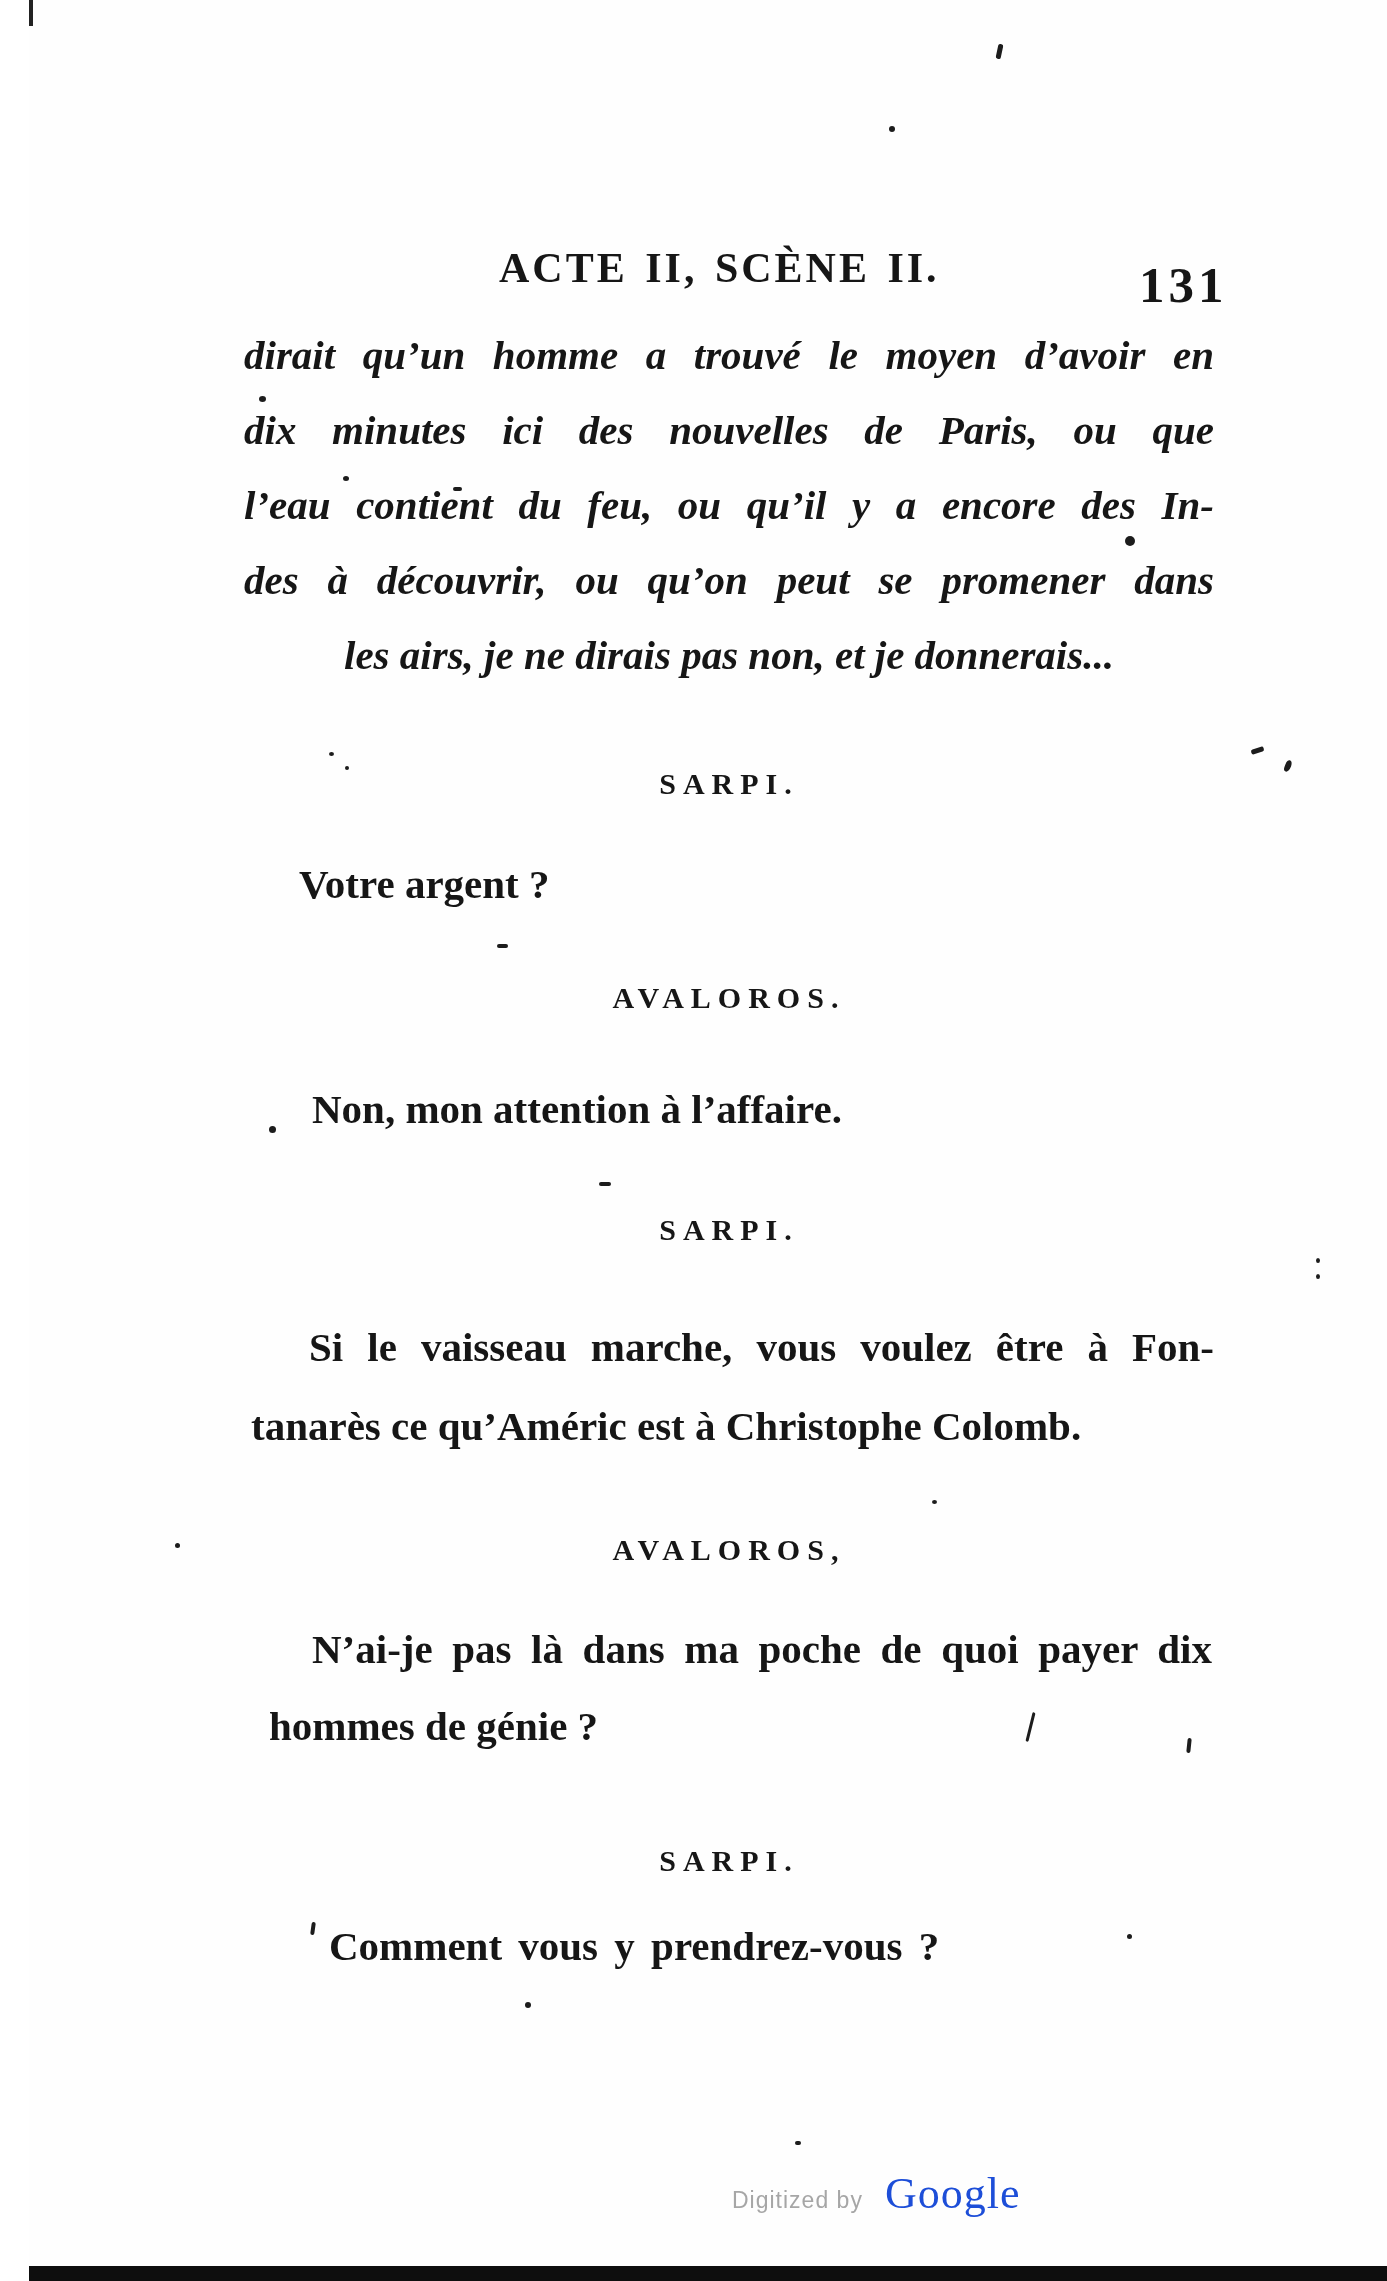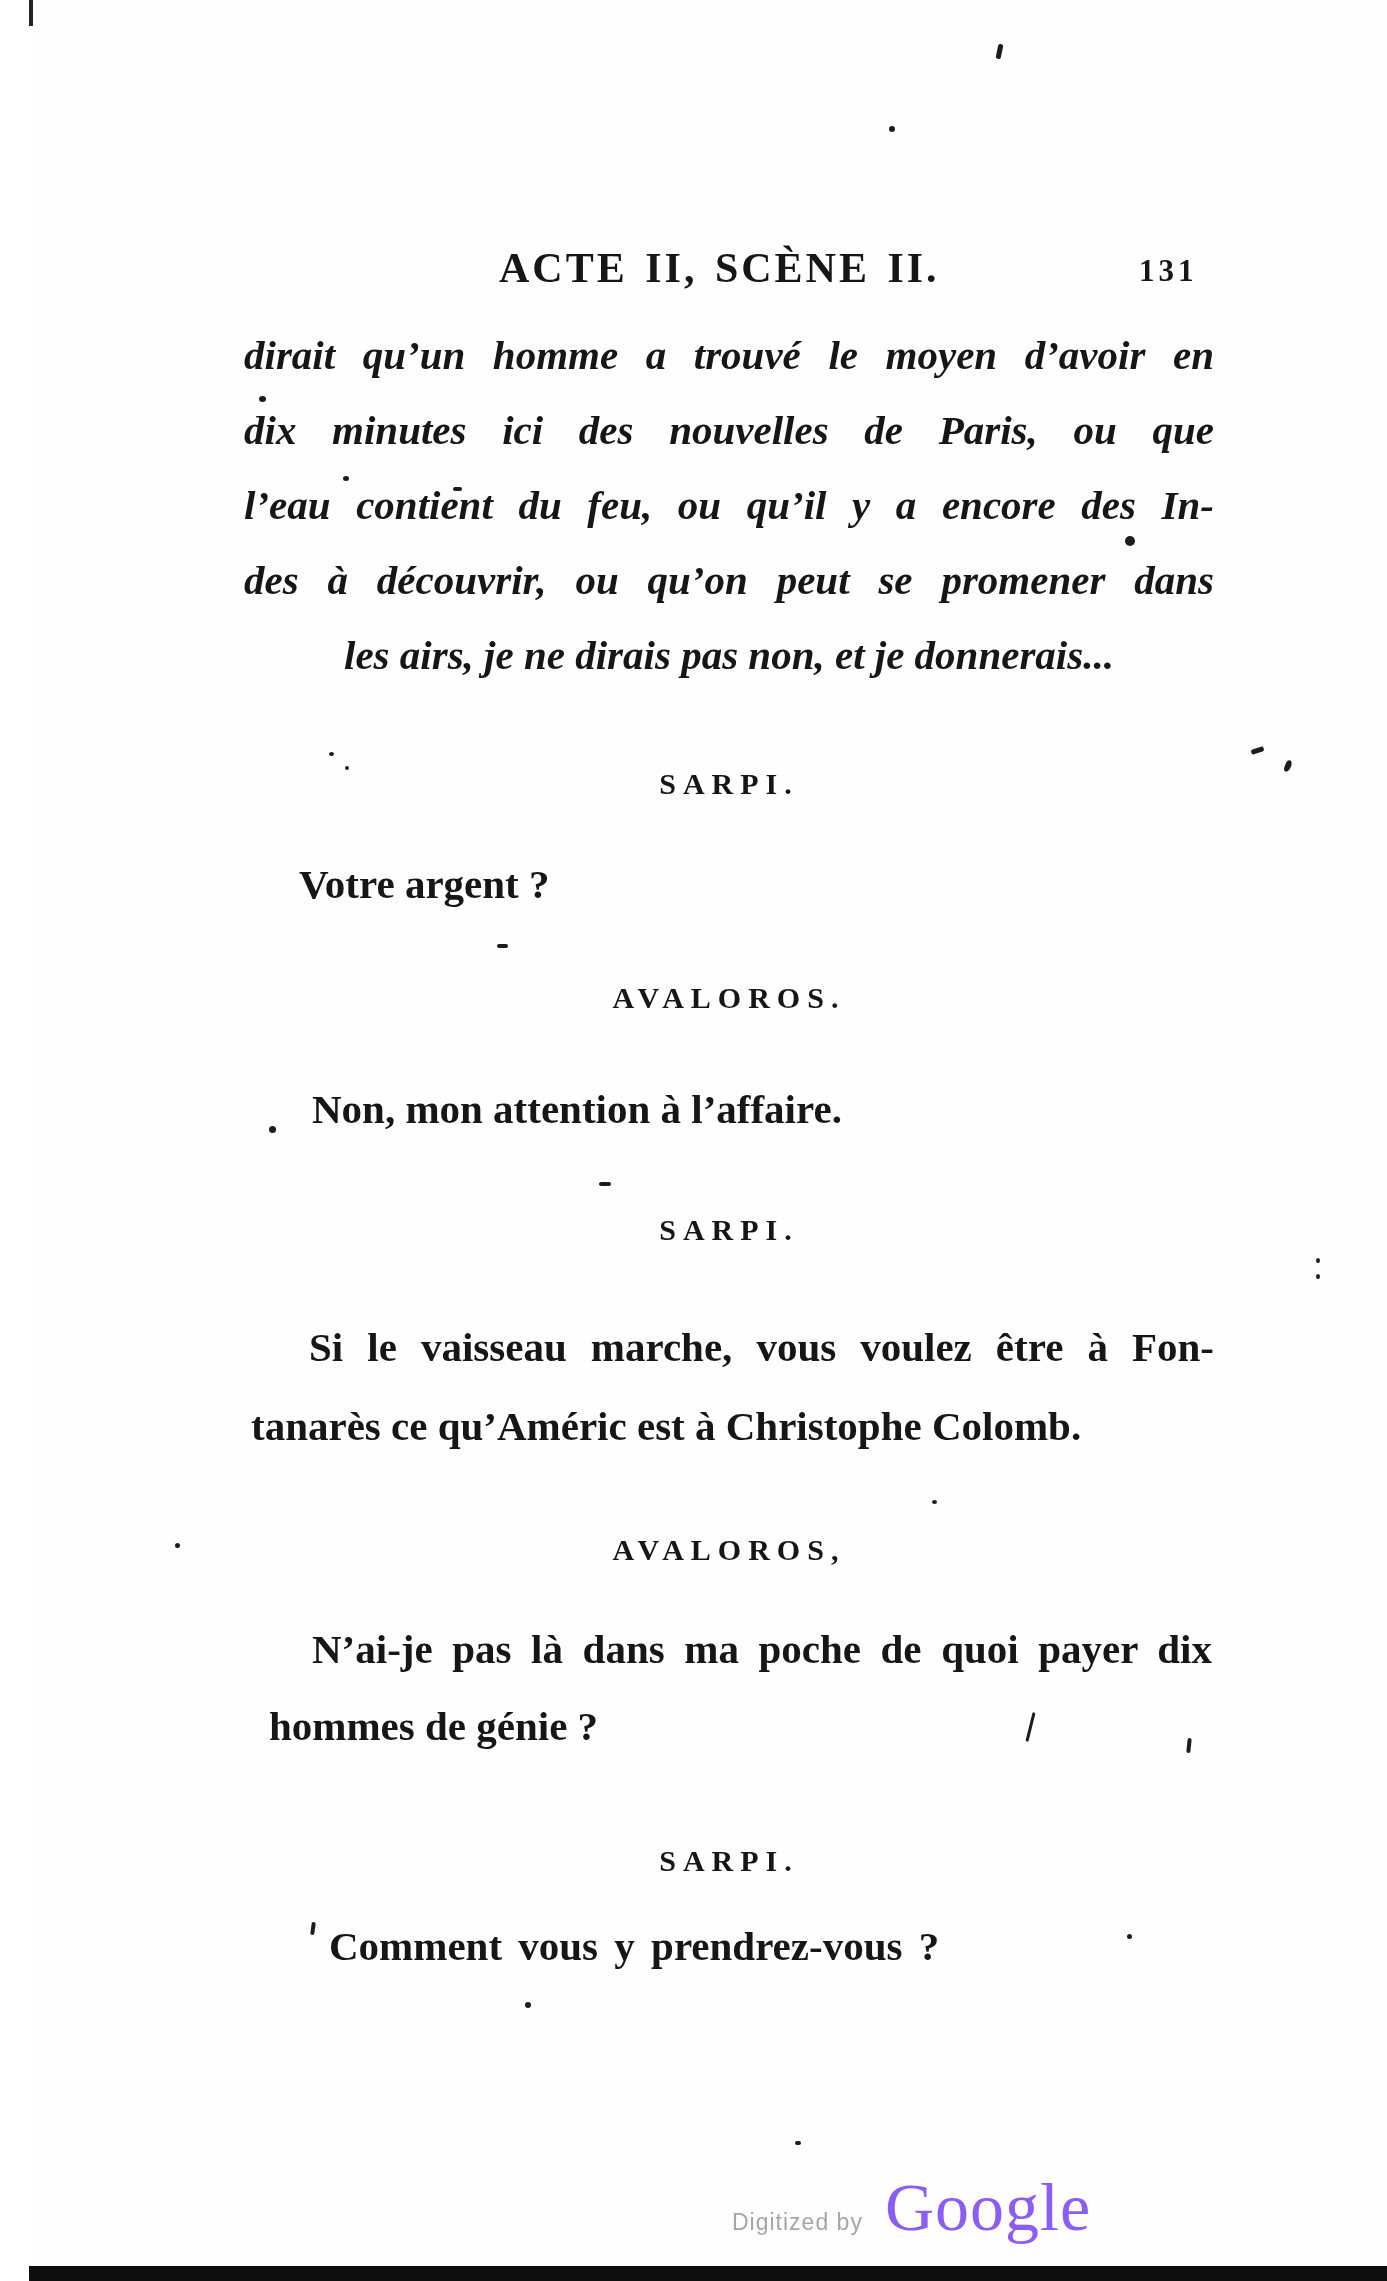--- a/index.html
+++ b/index.html
@@ -12,22 +12,22 @@
     color:#161616;
     margin-left:29px;
   }
   
   .running-title{
     position:absolute;top:244px;left:470px;
     font-size:42px;font-weight:bold;letter-spacing:3px;word-spacing:4px;
     line-height:48px;white-space:nowrap;
   }
   .page-number{
-    position:absolute;top:248px;left:1110px;
-    font-size:31px;font-weight:bold;letter-spacing:4px;line-height:46px;
+    position:absolute;top:262px;left:1110px;
+    font-size:51px;font-weight:bold;letter-spacing:4px;line-height:46px;
   }
   
   .body-par{
     position:absolute;top:318px;left:215px;width:970px;
     font-size:41px;font-weight:bold;line-height:75px;font-style:italic;
   }
   .jline{text-align:justify;text-align-last:justify;height:75px;}
   .lline{text-align:center;height:75px;}
   
   .speaker{
@@ -47,21 +47,21 @@
   .watermark{
     position:absolute;top:2168px;left:703px;
     display:flex;align-items:baseline;gap:22px;
   }
   .wm-text{
     font-family:"Liberation Sans","DejaVu Sans",sans-serif;
     font-size:23px;color:#a6a6a6;letter-spacing:1px;
   }
   .wm-logo{
     font-family:"Liberation Serif","DejaVu Serif",serif;
-    font-size:68px;color:#8b5cf6;letter-spacing:1px;
+    font-size:44px;color:#1d4ed8;letter-spacing:1px;
   }
   
   .bottom-bar{position:absolute;left:0;top:2266px;width:1387px;height:15px;background:#0e0e0e;}
   .edge-sliver{position:absolute;left:0;top:0;width:4px;height:26px;background:#222;}
 </style>
 </head>
 <body>
 
 <div class="page">
 

